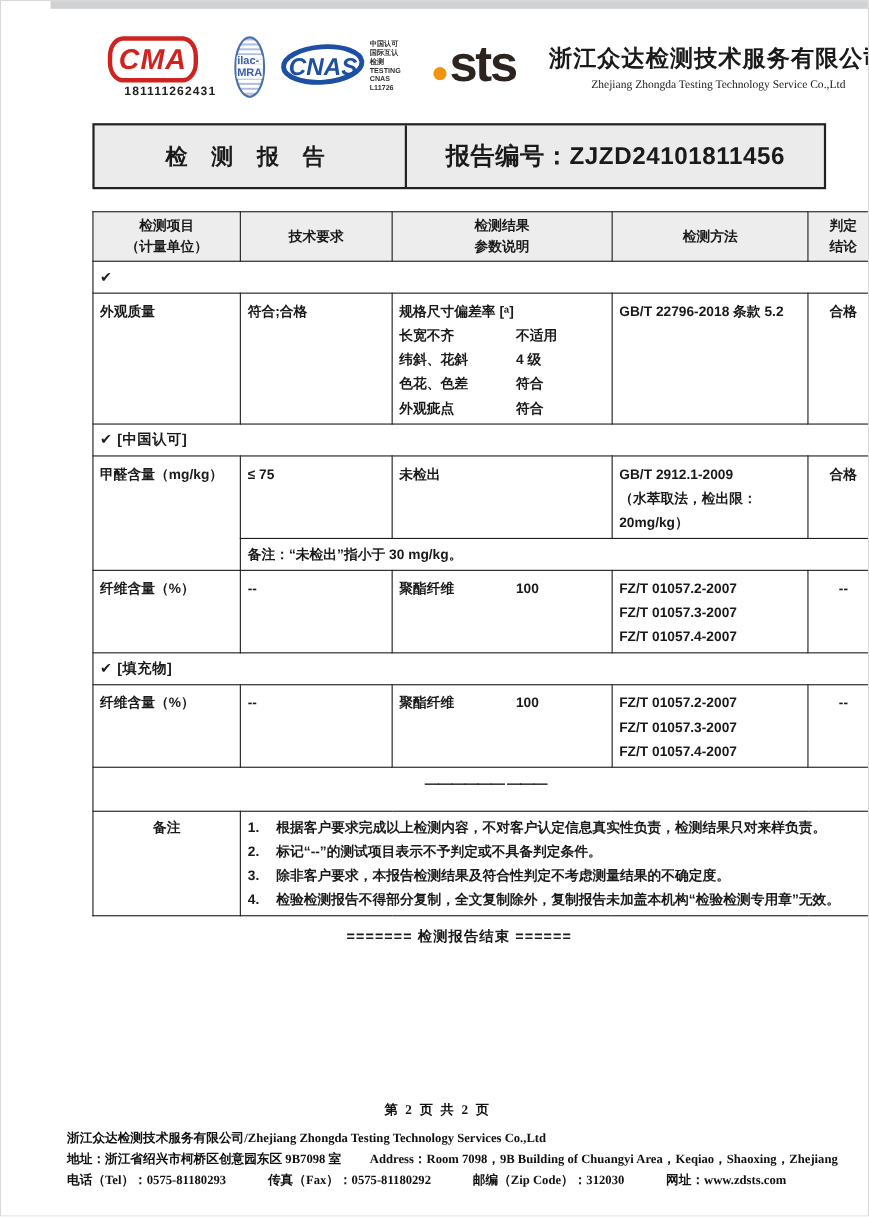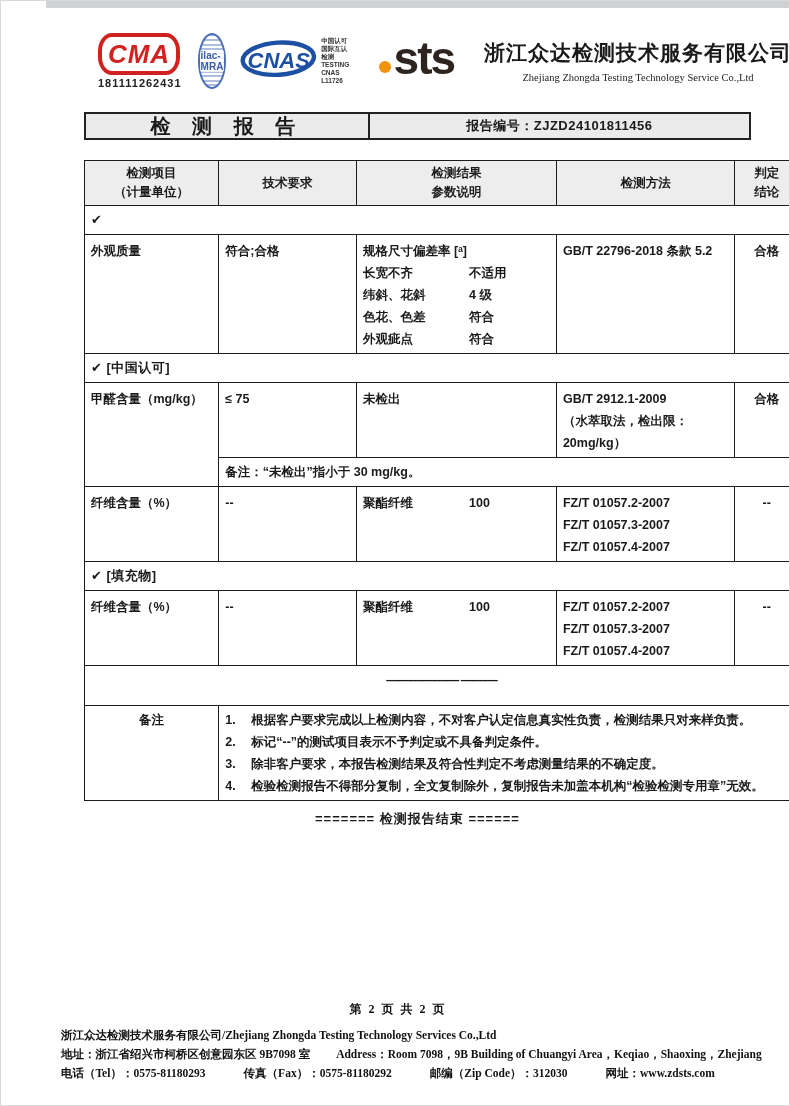--- a/index.html
+++ b/index.html
@@ -6,45 +6,45 @@
   html,body { background:#ffffff; }
   body { width:790px; height:1106px; font-family:"Liberation Sans","DejaVu Sans",sans-serif; color:#1a1a1a; }
   .page { position:relative; width:790px; height:1106px; background:#fff; border:1px solid #d9d9d9; overflow:hidden;padding-left:45px; }
   .top-strip { height:7px; background:#cfd1d3; }
 
   
   .logo-row { display:flex; align-items:center; margin:14px 30px 0 52px; height:78px; }
   .cma-block { text-align:center; margin-right:16px; }
   .cma-box { width:82px; height:42px; border:4px solid #d0231f; border-radius:14px/18px; display:flex; align-items:center; justify-content:center; }
   .cma-box span { color:#d0231f; font-weight:800; font-size:26px; letter-spacing:1px; font-style:italic; }
-  .cma-number { font-size:11px; font-weight:600; letter-spacing:1px; margin-top:2px; color:#222; }
+  .cma-number { font-size:11px; font-weight:600; letter-spacing:1px; margin-top:2px; color:#222;margin-left:15px; }
   .ilac-circle { width:56px; height:56px; border-radius:50%; border:2px solid #4a6fb5; margin-right:14px;
     background:repeating-linear-gradient(to bottom, rgba(74,111,181,.45) 0 1.5px, transparent 1.5px 4.5px);
     display:flex; align-items:center; justify-content:center; }
   .ilac-circle span { font-size:10px; font-weight:700; color:#3c5fa6; background:rgba(255,255,255,.75); padding:0 1px; border-radius:2px; }
   .cnas-block { display:flex; align-items:center; margin-right:10px; }
   .cnas-oval { position:relative; width:86px; height:44px; display:flex; align-items:center; justify-content:center; }
   .cnas-oval svg { position:absolute; inset:0; }
   .cnas-oval .cnas-word { position:relative; color:#1d50a2; font-weight:800; font-size:22px; font-style:italic; letter-spacing:0; }
   .cnas-lines { font-size:6.5px; line-height:8px; font-weight:600; color:#333; margin-left:4px; }
   .sts-block { display:flex; align-items:flex-end; margin:0 12px 6px 10px; }
   .sts-dot { width:12px; height:12px; border-radius:50%; background:#f0930f; margin:0 3px 5px 0; }
   .sts-text { font-size:46px; font-weight:800; color:#2d2420; letter-spacing:-2px; line-height:40px; }
   .header-divider { width:1px; height:62px; background:#8a8a8a; margin:0 14px 0 4px; }
   .company-block { text-align:center; }
   .company-cn { font-size:21px; font-weight:700; letter-spacing:1px; white-space:nowrap; }
   .company-en { font-size:10.5px; font-family:"Liberation Serif","DejaVu Serif",serif; margin-top:5px; white-space:nowrap; color:#222; }
   .qr-code { margin-left:auto; width:68px; height:68px; }
   .qr-code svg { width:68px; height:68px; shape-rendering:crispEdges; }
 
   
-  .title-bar { display:flex; margin:12px 38px 0 38px; border:2.5px solid #222; background:#ebebeb; height:28px; }
+  .title-bar { display:flex; margin:12px 38px 0 38px; border:2.5px solid #222; background:#ebebeb; height:60px; }
   .title-cell { flex:0 0 42.8%; border-right:2.5px solid #222; display:flex; align-items:center; justify-content:center;
     font-size:20px; font-weight:800; letter-spacing:8px; }
-  .number-cell { flex:1; display:flex; align-items:center; justify-content:center; font-size:13px; font-weight:800; letter-spacing:.5px; }
+  .number-cell { flex:1; display:flex; align-items:center; justify-content:center; font-size:22px; font-weight:800; letter-spacing:.5px; }
 
   
   .main-table { width:715px; margin:20px 37px 0 38px; border-collapse:collapse; table-layout:fixed;
     font-size:12.5px; font-weight:600; }
   .main-table td { border:1.5px solid #1b1b1b; padding:3px 6px; vertical-align:top; line-height:22px; }
   .head-row td { background:#ededed; text-align:center; vertical-align:middle; height:44px; line-height:19px; font-weight:600; }
   .check-cell { height:20px; padding:0 5px; font-weight:700; font-size:13px; line-height:20px; }
   .section-cell { height:22px; padding:1px 5px; font-weight:800; font-size:13px; line-height:20px; letter-spacing:.5px; }
   .pair { display:flex; }
   .plabel { display:inline-block; min-width:106px; }

